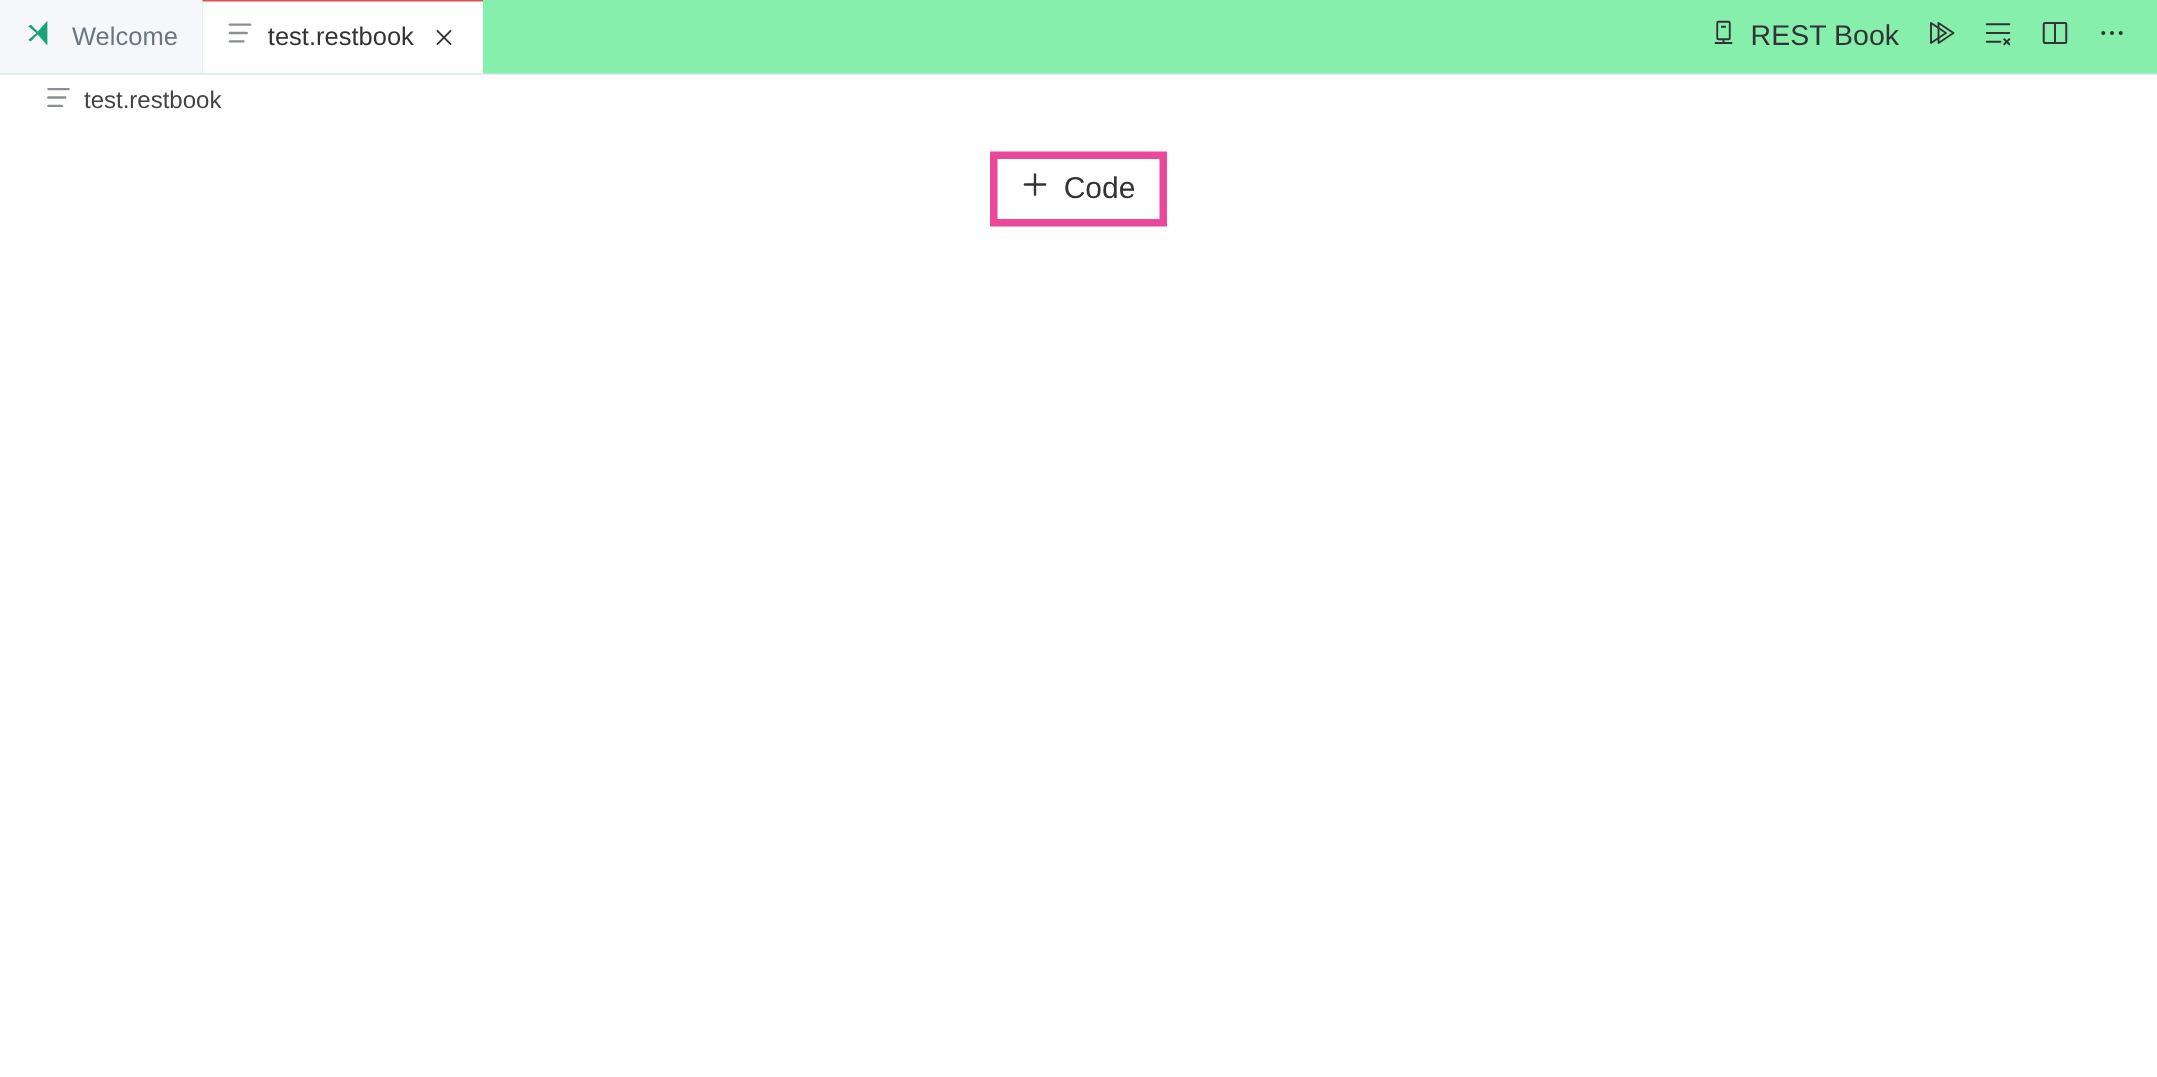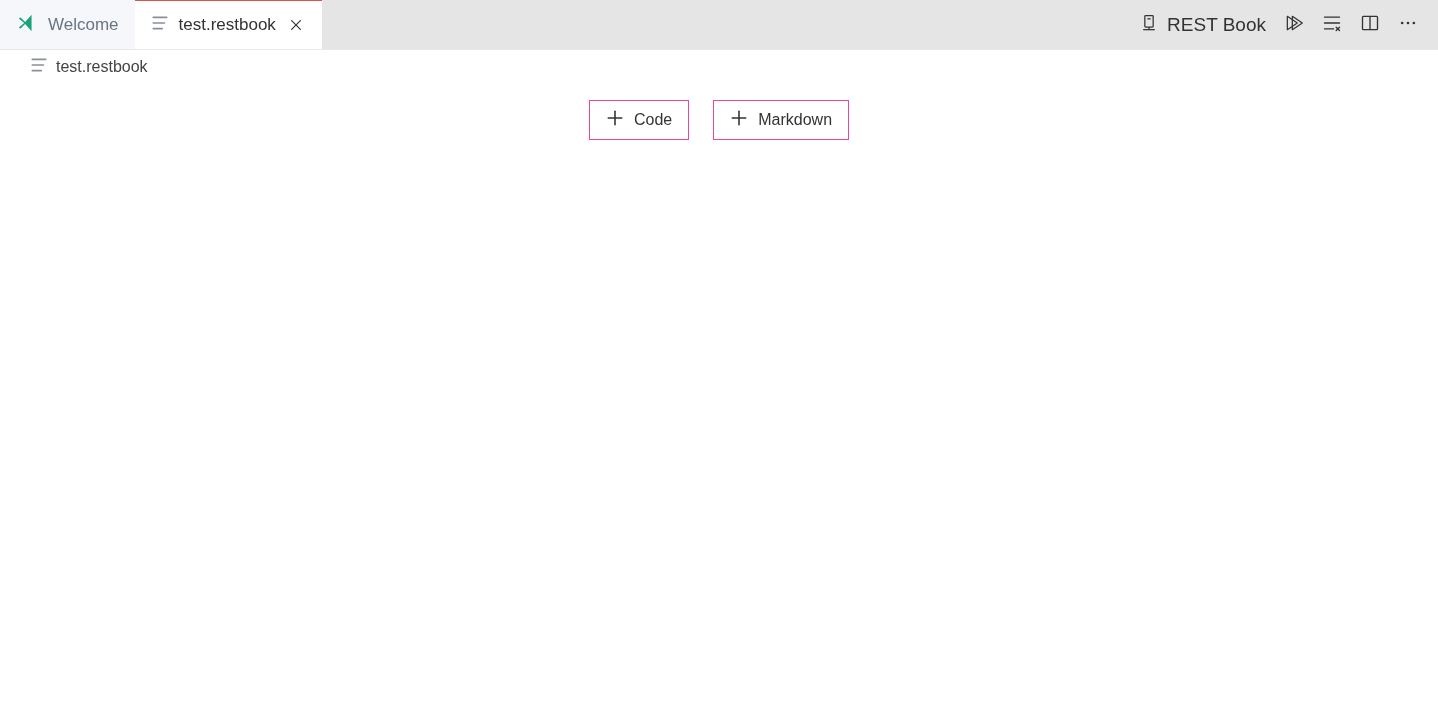--- a/index.html
+++ b/index.html
@@ -13,21 +13,21 @@
       height: 718px;
       font-family: "Segoe UI", -apple-system, BlinkMacSystemFont, sans-serif;
       background: #ffffff;
       overflow: hidden;
     }
 
     .tab-bar {
       display: flex;
       align-items: center;
       height: 50px;
-      background: #e5e5e5;
+      background: #86efac;
       border-bottom: 1px solid #e5e9ee;
     }
 
     .tab {
       display: flex;
       align-items: center;
       height: 100%;
       padding: 0 16px;
       cursor: pointer;
       gap: 10px;
@@ -129,23 +129,23 @@
     .cell-buttons {
       display: flex;
       gap: 24px;
     }
 
     .cell-button {
       display: flex;
       align-items: center;
       gap: 10px;
       padding: 8px 16px;
-      border: 1px solid #ec4899;
+      border: 5px solid #ec4899;
       background: #ffffff;
-      font-size: 16px;
+      font-size: 20px;
       color: #333;
       cursor: pointer;
       font-family: inherit;
     }
 
     .cell-button svg {
       width: 18px;
       height: 18px;
     }
   </style>
@@ -255,24 +255,15 @@
     <button class="cell-button">
       <span>
         <svg viewBox="0 0 16 16" stroke="#333" stroke-width="1.4" stroke-linecap="round">
           <line x1="8" y1="2" x2="8" y2="14"></line>
           <line x1="2" y1="8" x2="14" y2="8"></line>
         </svg>
       </span>
       <span>Code</span>
     </button>
 
-    <button class="cell-button">
-      <span>
-        <svg viewBox="0 0 16 16" stroke="#333" stroke-width="1.4" stroke-linecap="round">
-          <line x1="8" y1="2" x2="8" y2="14"></line>
-          <line x1="2" y1="8" x2="14" y2="8"></line>
-        </svg>
-      </span>
-      <span>Markdown</span>
-    </button>
 
   </div>
 </div>
 
 </body></html>

